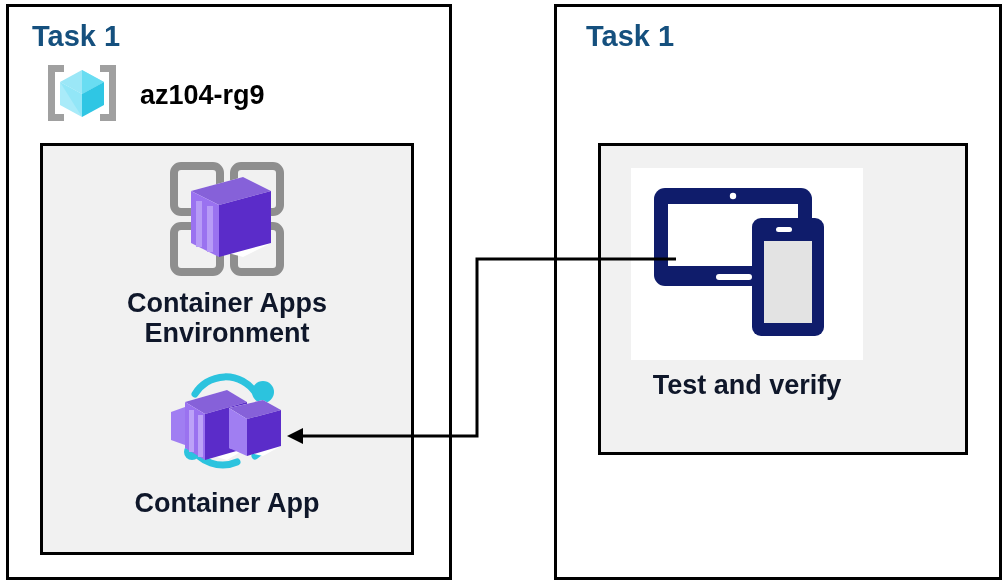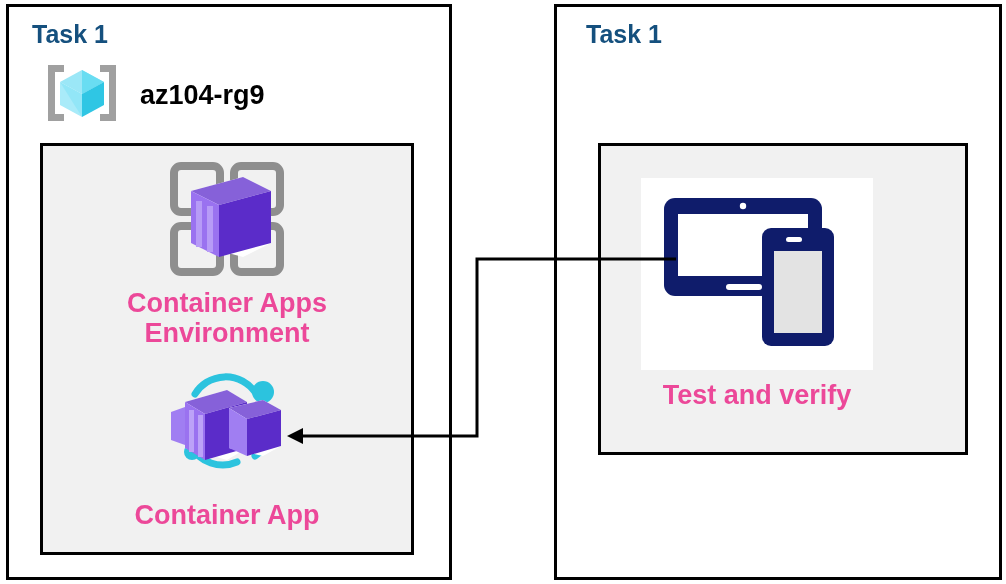--- a/index.html
+++ b/index.html
@@ -23,21 +23,21 @@
     position: absolute;
     background: #ffffff;
     border: 3px solid #000000;
     box-sizing: border-box;
   }
   #task1-box { left: 6px;  top: 4px; width: 446px; height: 576px; }
   #task2-box { left: 554px; top: 4px; width: 448px; height: 576px; }
 
   .task-title {
     position: absolute;
-    font-size: 25px;
+    font-size: 29px;
     font-weight: bold;
     color: #15507E;
     letter-spacing: 0px;
     white-space: nowrap;
   }
   #task1-title { left: 32px;  top: 20px; }
   #task2-title { left: 586px; top: 20px; }
 
   
   #rg-row {
@@ -68,30 +68,30 @@
   
   .node {
     position: absolute;
     display: flex;
     flex-direction: column;
     align-items: center;
   }
   .node-label {
     font-size: 27px;
     font-weight: bold;
-    color: #ec4899;
+    color: #0f172a;
     text-align: center;
     line-height: 1.12;
     white-space: pre-line;
   }
   #cae-node { left: 40px; top: 160px; width: 374px; }
   #cae-node .node-label { margin-top: 6px; }
   #capp-node { left: 40px; top: 372px; width: 374px; }
-  #capp-node .node-label { margin-top: 20px; }
-  #test-node { left: 598px; top: 178px; width: 298px; margin-left: 10px; }
+  #capp-node .node-label { margin-top: 8px; }
+  #test-node { left: 598px; top: 168px; width: 298px; }
   #test-node .node-label { margin-top: 10px; }
 
   .icon-white-bg {
     background: #ffffff;
     display: flex;
     align-items: center;
     justify-content: center;
   }
 
   

